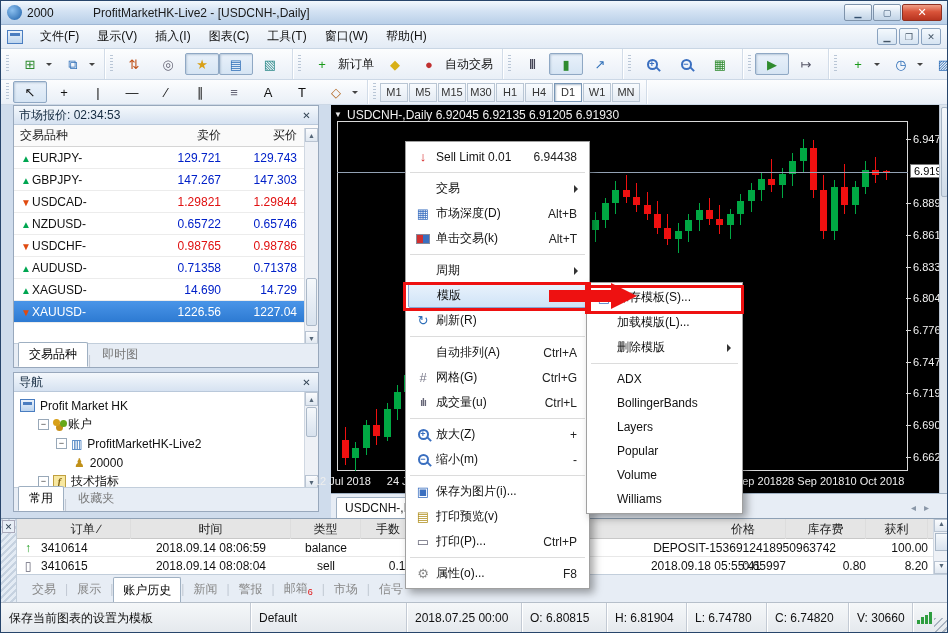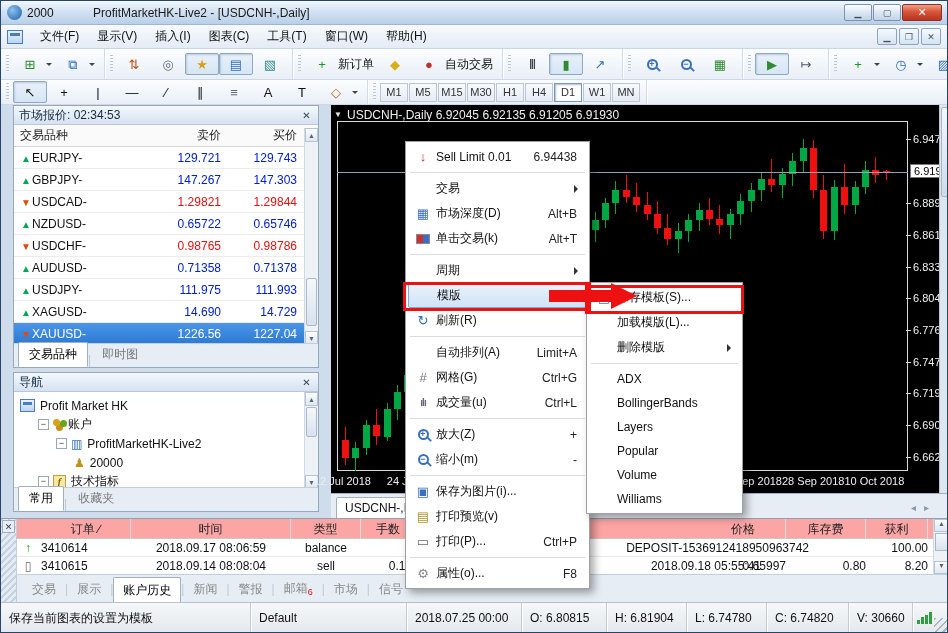--- a/index.html
+++ b/index.html
@@ -101,21 +101,21 @@
 
   
   .ann{position:absolute;border:3px solid #ee1111;z-index:60;pointer-events:none}
   .annarrow{position:absolute;left:548px;top:289px;width:62px;height:12px;background:#ee1111;z-index:61;pointer-events:none}
   .annarrow::after{content:"";position:absolute;left:62px;top:-7px;border-left:26px solid #ee1111;border-top:13px solid transparent;border-bottom:13px solid transparent}
 
   
   .term{position:absolute;left:0;top:517px;width:948px;height:84px;background:#fff;border-top:1px solid #8ea0b4}
   .tgrip{position:absolute;left:0;top:0;width:16px;height:84px;background:#e3ebf4 repeating-linear-gradient(135deg,#c6d2e0 0 2px,transparent 2px 5px);border-right:1px solid #c2cedb}
   .tclose{position:absolute;left:1px;top:1px;width:13px;height:13px;background:#e8eef6;border:1px solid #aab;display:flex;align-items:center;justify-content:center;font-size:9px;color:#345}
-  .thead{position:absolute;left:16px;top:0;right:16px;height:20px;background:#fca5a5;border-bottom:1px solid #c8c8c8;color:#222}
+  .thead{position:absolute;left:16px;top:0;right:16px;height:20px;background:#e5e5e5;border-bottom:1px solid #c8c8c8;color:#222}
   .hcell,.tcell{position:absolute;top:0;height:20px;display:flex;align-items:center}
   .hcell{border-right:1px solid #ddd;justify-content:center}
   .trow2{position:absolute;left:16px;right:16px;height:18px;border-bottom:1px solid #e8e8e8;background:#fff}
   .tcell{height:18px}
   .ttabs{position:absolute;left:16px;right:0;top:55px;height:29px;background:#e7edf5;border-top:1px solid #c2cedb;display:flex;align-items:center;padding-left:6px}
   .ttab{padding:4px 9px;color:#888;position:relative}
   .ttab.on{background:#fff;border:1px solid #9fb0c2;border-bottom-color:#fff;color:#000;border-radius:2px 2px 0 0;margin-top:2px}
   .tsep{color:#c0c8d2}
   .badge{color:#e01010;font-size:9px;vertical-align:sub}
   .tscroll{position:absolute;right:0;top:0;width:16px;height:55px;background:#eef1f6;border-left:1px solid #d0d8e2}
@@ -380,25 +380,20 @@
         </div>
         <div class="mwrow">
     <span class="mwc1"><span class="dirar" style="color:#e04a10">▼</span><span>USDCHF-</span></span>
     <span class="mwc2 red">0.98765</span>
     <span class="mwc3 red">0.98786</span>
         </div>
         <div class="mwrow">
     <span class="mwc1"><span class="dirar" style="color:#00a651">▲</span><span>AUDUSD-</span></span>
     <span class="mwc2 blue">0.71358</span>
     <span class="mwc3 blue">0.71378</span>
-        </div>
-        <div class="mwrow">
-    <span class="mwc1"><span class="dirar" style="color:#00a651">▲</span><span>USDJPY-</span></span>
-    <span class="mwc2 blue">111.975</span>
-    <span class="mwc3 blue">111.993</span>
         </div>
         <div class="mwrow">
     <span class="mwc1"><span class="dirar" style="color:#00a651">▲</span><span>XAGUSD-</span></span>
     <span class="mwc2 blue">14.690</span>
     <span class="mwc3 blue">14.729</span>
         </div>
         <div class="mwrow sel">
     <span class="mwc1"><span class="dirar" style="color:#e04a10">▼</span><span>XAUUSD-</span></span>
     <span class="mwc2 red">1226.56</span>
     <span class="mwc3 red">1227.04</span>
@@ -652,21 +647,21 @@
           <span class="gl" style="color:#2f6fb8">↻</span>
         </span>
         <span class="mlab">刷新(R)</span>
 
       </div>
       <div class="msep"></div>
       <div class="mi">
       <span class="mic"></span>
         <span class="mlab">自动排列(A)</span>
 
-      <span class="msc">Limit+A</span>
+      <span class="msc">Ctrl+A</span>
       </div>
       <div class="mi">
       <span class="mic">
           <span class="gl" style="color:#778">#</span>
         </span>
         <span class="mlab">网格(G)</span>
 
       <span class="msc">Ctrl+G</span>
       </div>
       <div class="mi">
@@ -785,25 +780,25 @@
         <span class="hcell" style="left:344px;width:55px">手数</span>
         <span class="hcell" style="left:399px;width:90px">交易品种</span>
         <span class="hcell" style="left:684px;width:85px">价格</span>
         <span class="hcell" style="left:769px;width:80px">库存费</span>
         <span class="hcell" style="left:849px;width:62px">获利</span>
       </div>
     <div id="trows">
         <div class="trow2" style="top:20px">
           <span class="tcell" style="left:2px;width:18px;color:#1a9a1a;justify-content:center">↑</span>
           <span class="tcell" style="left:24px;width:90px;justify-content:flex-start">3410614</span>
-          <span class="tcell" style="left:114px;width:160px;justify-content:center">2018.09.17 08:06:59</span>
+          <span class="tcell" style="left:114px;width:160px;justify-content:center">2018.09.14 08:06:59</span>
           <span class="tcell" style="left:274px;width:70px;justify-content:center">balance</span>
           <span class="tcell" style="left:344px;width:55px;justify-content:center"></span>
           <span class="tcell" style="left:399px;width:90px;justify-content:center"></span>
-          <span class="tcell" style="left:462px;width:330px;justify-content:flex-end">DEPOSIT-1536912418950963742</span>
+          <span class="tcell" style="left:489px;width:330px;justify-content:flex-end">DEPOSIT-1536912418950963742</span>
           <span class="tcell" style="left:684px;width:85px;justify-content:flex-end"></span>
           <span class="tcell" style="left:769px;width:80px;justify-content:flex-end"></span>
           <span class="tcell" style="left:849px;width:62px;justify-content:flex-end">100.00</span>
         </div>
         <div class="trow2" style="top:38px">
           <span class="tcell" style="left:2px;width:18px;color:#667;justify-content:center">▯</span>
           <span class="tcell" style="left:24px;width:90px;justify-content:flex-start">3410615</span>
           <span class="tcell" style="left:114px;width:160px;justify-content:center">2018.09.14 08:08:04</span>
           <span class="tcell" style="left:274px;width:70px;justify-content:center">sell</span>
           <span class="tcell" style="left:356px;width:55px;justify-content:center">0.10</span>

